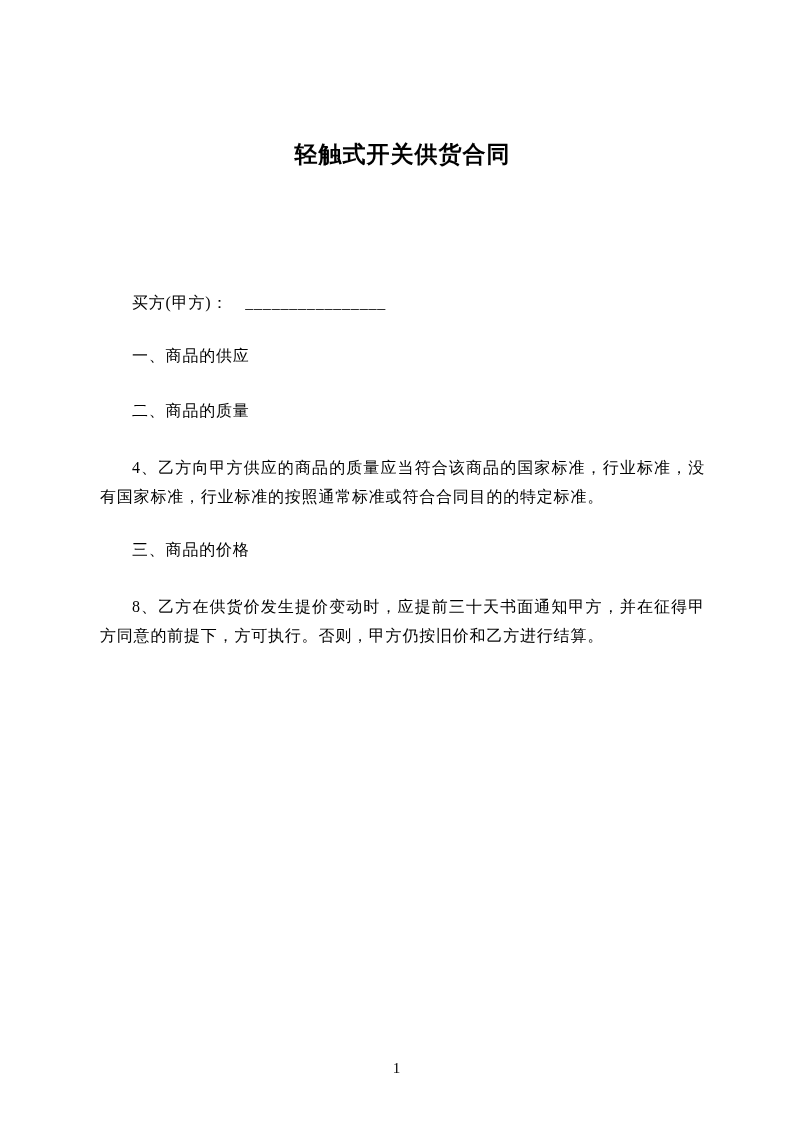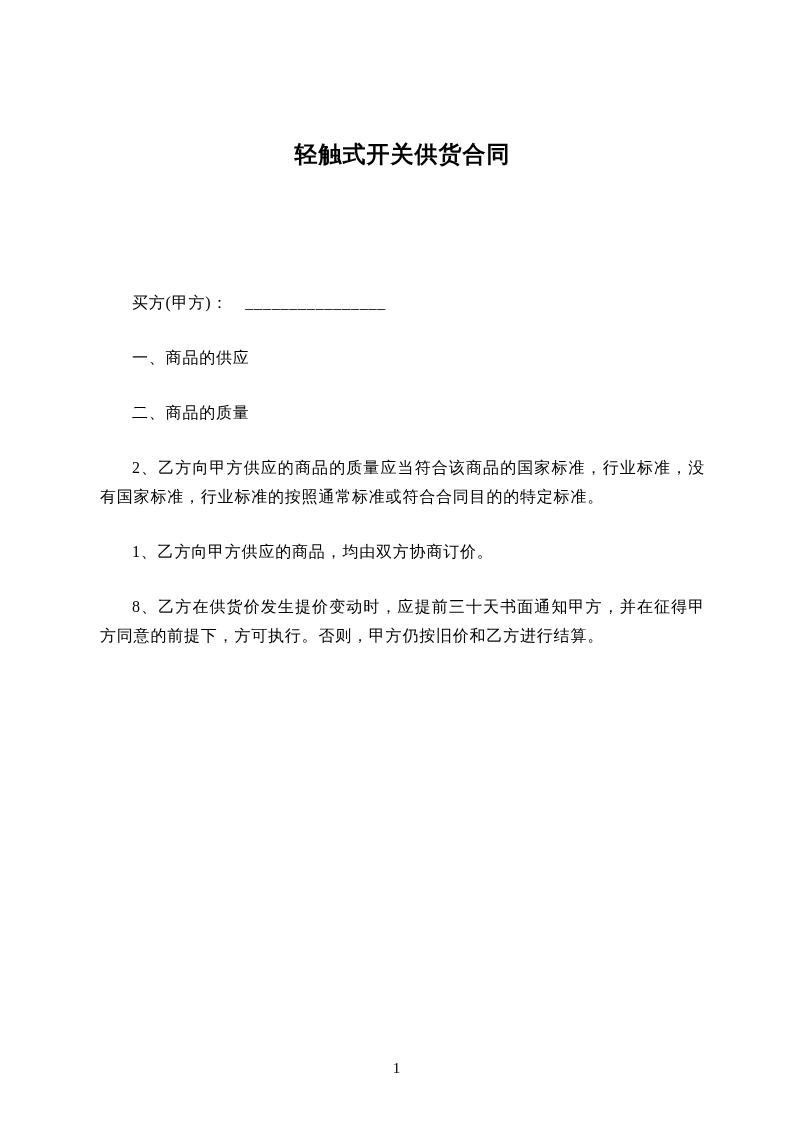--- a/index.html
+++ b/index.html
@@ -41,20 +41,21 @@
     line-height: 29px;
     text-indent: 2em;
     letter-spacing: 0.8px;
   }
   .blank-field {
     white-space: nowrap;
     margin-left: 17px;
   }
   .section-heading {
     font-weight: normal;
+    font-family: Liberation Mono, monospace;
   }
   .page-number {
     position: absolute;
     left: 0;
     right: 0;
     bottom: 44px;
     text-align: center;
     font-size: 15px;
     line-height: 20px;
     letter-spacing: 0;
@@ -69,24 +70,24 @@
 
   <p class="party-line"><span>买方(甲方)：</span><span class="blank-field">________________</span></p>
 
 
 
   <p class="para section-heading">一、商品的供应</p>
 
 
   <p class="para section-heading">二、商品的质量</p>
 
-  <p class="para">2、乙方向甲方供应的商品的质量应当符合该商品的国家标准，行业标准，没有国家标准，行业标准的按照通常标准或符合合同目的的特定标准。</p>
+  <p class="para">4、乙方向甲方供应的商品的质量应当符合该商品的国家标准，行业标准，没有国家标准，行业标准的按照通常标准或符合合同目的的特定标准。</p>
 
 
+  <p class="para section-heading">三、商品的价格</p>
 
-  <p class="para">1、乙方向甲方供应的商品，均由双方协商订价。</p>
 
 
   <p class="para">8、乙方在供货价发生提价变动时，应提前三十天书面通知甲方，并在征得甲方同意的前提下，方可执行。否则，甲方仍按旧价和乙方进行结算。</p>
 
   <div class="page-number">1</div>
 
 </div>
 
 </body></html>

